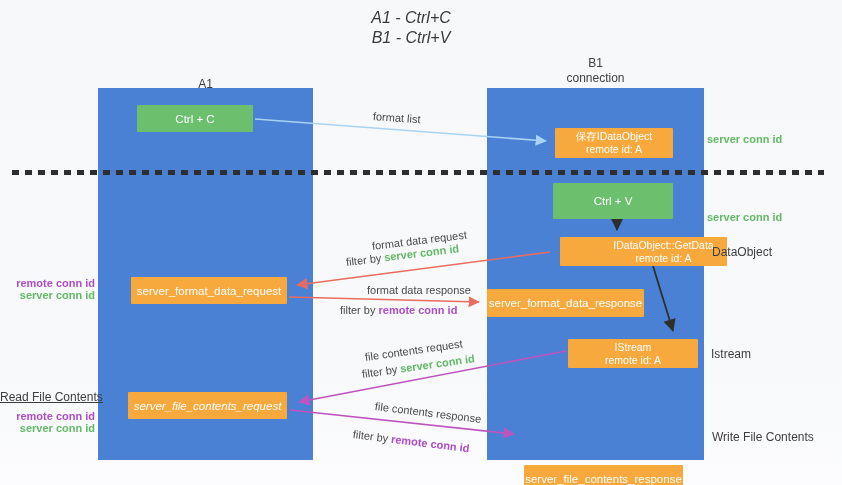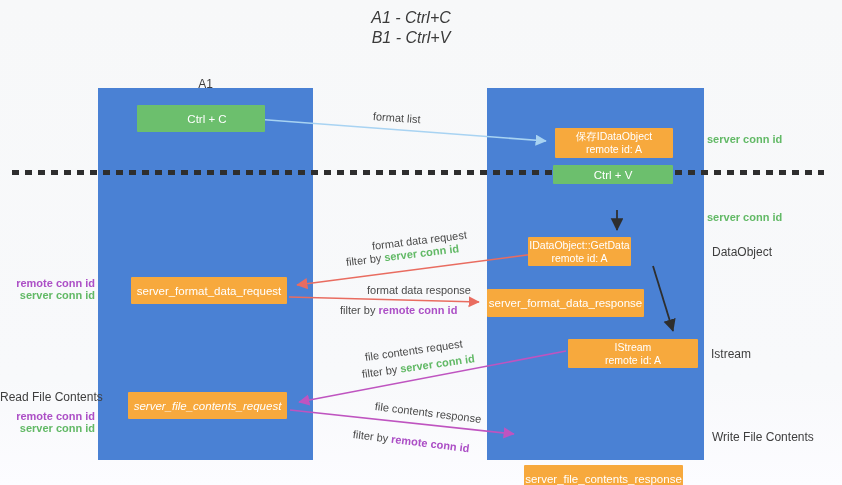--- a/index.html
+++ b/index.html
@@ -32,20 +32,24 @@
 
   <div class="title">
     <div>A1 - Ctrl+C</div>
     <div>B1 - Ctrl+V</div>
   </div>
 
   <div class="lane-hdr" style="left:98px;width:215px;margin-top:21px;">
     <div>A1</div>
     <div>remote</div>
   </div>
+  <div class="lane-hdr" style="left:487px;width:217px;">
+    <div>B1</div>
+    <div>connection</div>
+  </div>
 
   <div class="lane" style="left:98px;width:215px;"></div>
   <div class="lane" style="left:487px;width:217px;"></div>
 
   <div class="dashline"></div>
 
   <svg class="arrows">
     <defs>
       <marker id="m-blue" markerWidth="8" markerHeight="8" refX="6.5" refY="3.5" orient="auto">
         <path d="M0,0 L7,3.5 L0,7 Z" fill="#a8d3f2"></path>
@@ -62,34 +66,34 @@
     </defs>
     <line x1="255" y1="119" x2="546" y2="141" stroke="#a8d3f2" stroke-width="1.6" marker-end="url(#m-blue)"></line>
     <line x1="617" y1="210" x2="617" y2="230" stroke="#2e2e2e" stroke-width="1.8" marker-end="url(#m-dark)"></line>
     <line x1="550" y1="252" x2="297" y2="285" stroke="#e96c60" stroke-width="1.6" marker-end="url(#m-red)"></line>
     <line x1="289" y1="297" x2="479" y2="302" stroke="#e96c60" stroke-width="1.6" marker-end="url(#m-red)"></line>
     <line x1="653" y1="266" x2="673" y2="331" stroke="#2e2e2e" stroke-width="1.8" marker-end="url(#m-dark)"></line>
     <line x1="566" y1="351" x2="299" y2="402" stroke="#bf54c0" stroke-width="1.6" marker-end="url(#m-mag)"></line>
     <line x1="290" y1="410" x2="514" y2="434" stroke="#bf54c0" stroke-width="1.6" marker-end="url(#m-mag)"></line>
   </svg>
 
-  <div class="box green fs11" style="left:137px;top:105px;width:116px;height:27px;padding-left:12px;">
+  <div class="box green fs11" style="left:137px;top:105px;width:116px;height:27px;">
     <span>Ctrl + C</span>
   </div>
 
   <div class="box orange fs10" style="left:555px;top:128px;width:118px;height:30px;">
     <span>保存IDataObject</span>
     <span>remote id: A</span>
   </div>
 
-  <div class="box green fs11" style="left:553px;top:165px;width:120px;height:19px;align-items:center;">
+  <div class="box green fs11" style="left:553px;top:183px;width:120px;height:36px;align-items:center;">
     <span>Ctrl + V</span>
   </div>
 
-  <div class="box orange fs10" style="left:528px;top:237px;width:103px;height:29px;">
+  <div class="box orange fs10" style="left:560px;top:237px;width:127px;height:29px;padding-left:40px;">
     <span>IDataObject::GetData</span>
     <span>remote id: A</span>
   </div>
 
   <div class="box orange fs11" style="left:131px;top:277px;width:156px;height:27px;">
     <span>server_format_data_request</span>
   </div>
 
   <div class="box orange fs11" style="left:487px;top:289px;width:157px;height:28px;">
     <span>server_format_data_response</span>
@@ -111,21 +115,21 @@
   <div class="side g" style="left:707px;top:133px;font-size:11px;">server conn id</div>
   <div class="side g" style="left:707px;top:211px;font-size:11px;">server conn id</div>
   <div class="side" style="left:712px;top:245px;">DataObject</div>
   <div class="side" style="left:711px;top:347px;">Istream</div>
   <div class="side" style="left:712px;top:430px;">Write File Contents</div>
 
   <div class="side-grp" style="top:278px;">
     <div class="p">remote conn id</div>
     <div class="g">server conn id</div>
   </div>
-  <div class="side" style="left:0;width:92px;text-align:right;top:390px;">Read File Contents</div>
+  <div class="side" style="left:0;width:92px;text-align:right;top:390px;text-decoration:underline;">Read File Contents</div>
   <div class="side-grp" style="top:411px;">
     <div class="p">remote conn id</div>
     <div class="g">server conn id</div>
   </div>
 
   <div class="albl" style="left:373px;top:110px;transform:rotate(4deg);">format list</div>
 
   <div class="albl" style="left:372px;top:240px;transform:rotate(-7deg);">format data request</div>
   <div class="albl" style="left:346px;top:256px;transform:rotate(-7deg);">
     <span>filter by </span><span class="g">server conn id</span>

